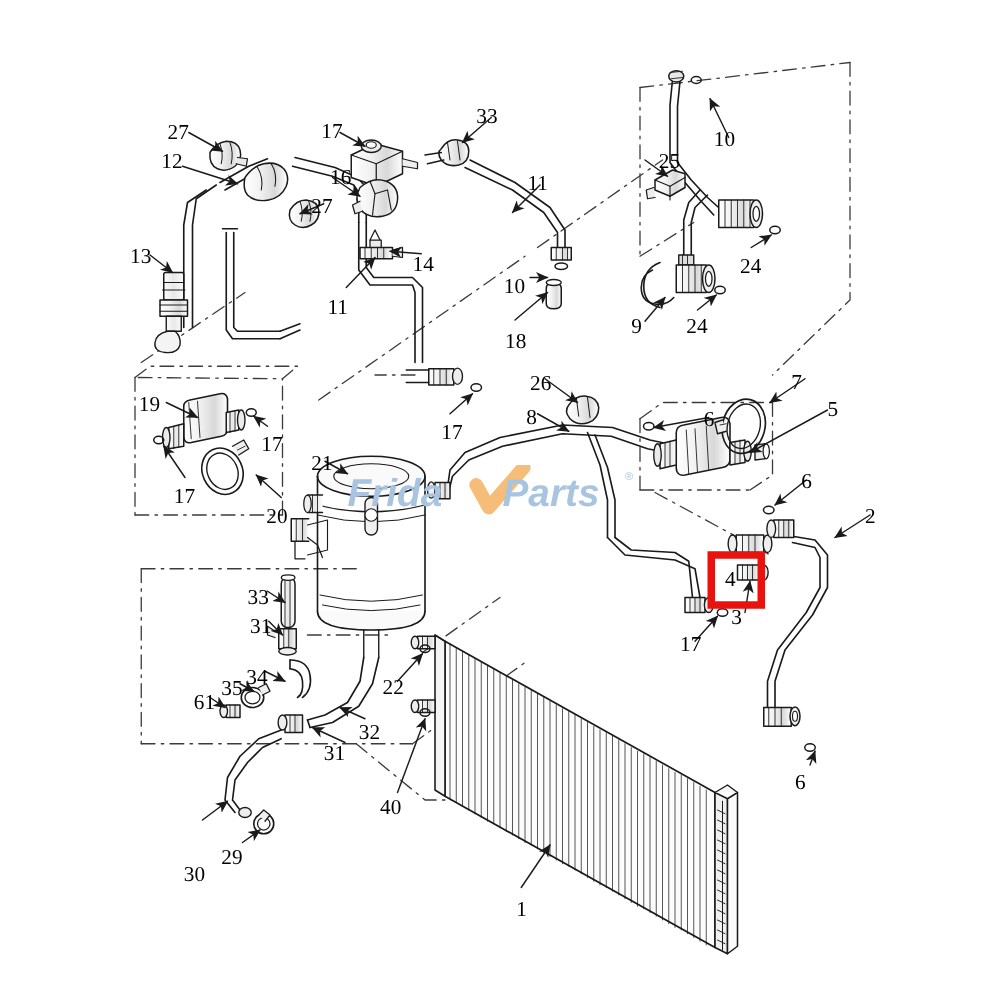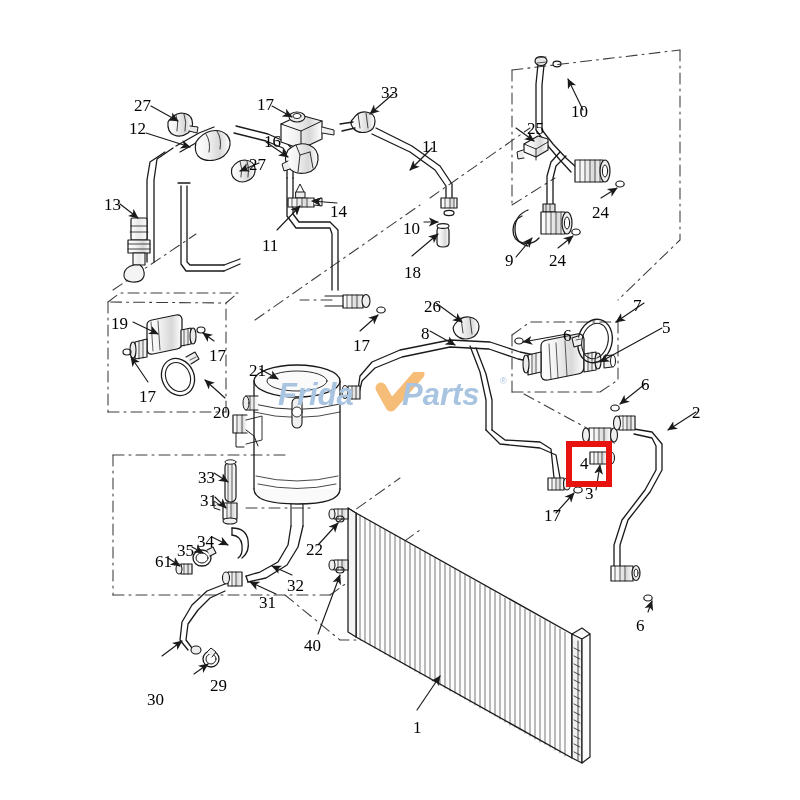--- a/index.html
+++ b/index.html
@@ -603,21 +603,21 @@
       <div class="callout-num" style="left: 306px; top: 541px;">22</div>
       <div class="callout-num" style="left: 197px; top: 533px;">34</div>
       <div class="callout-num" style="left: 177px; top: 542px;">35</div>
       <div class="callout-num" style="left: 155px; top: 553px;">61</div>
       <div class="callout-num" style="left: 287px; top: 577px;">32</div>
       <div class="callout-num" style="left: 259px; top: 594px;">31</div>
       <div class="callout-num" style="left: 544px; top: 507px;">17</div>
       <div class="callout-num" style="left: 585px; top: 485px;">3</div>
       <div class="callout-num" style="left: 304px; top: 637px;">40</div>
       <div class="callout-num" style="left: 147px; top: 659px; margin-top: 32px;">30</div>
-      <div class="callout-num" style="left: 177px; top: 677px; margin-left: 33px;">29</div>
+      <div class="callout-num" style="left: 177px; top: 677px;">29</div>
       <div class="callout-num" style="left: 636px; top: 617px;">6</div>
       <div class="callout-num" style="left: 413px; top: 719px;">1</div>
     </div>
 
   <div class="hl-box" id="hl-box" style="left: 566px; top: 441px; width: 46px; height: 46px; border-width: 6px; border-color: rgb(232, 19, 14);"></div>
   <div class="callout-num" id="hl-label" style="left: 580px; top: 455px;">4</div>
 
 </div>
 
 </body></html>

